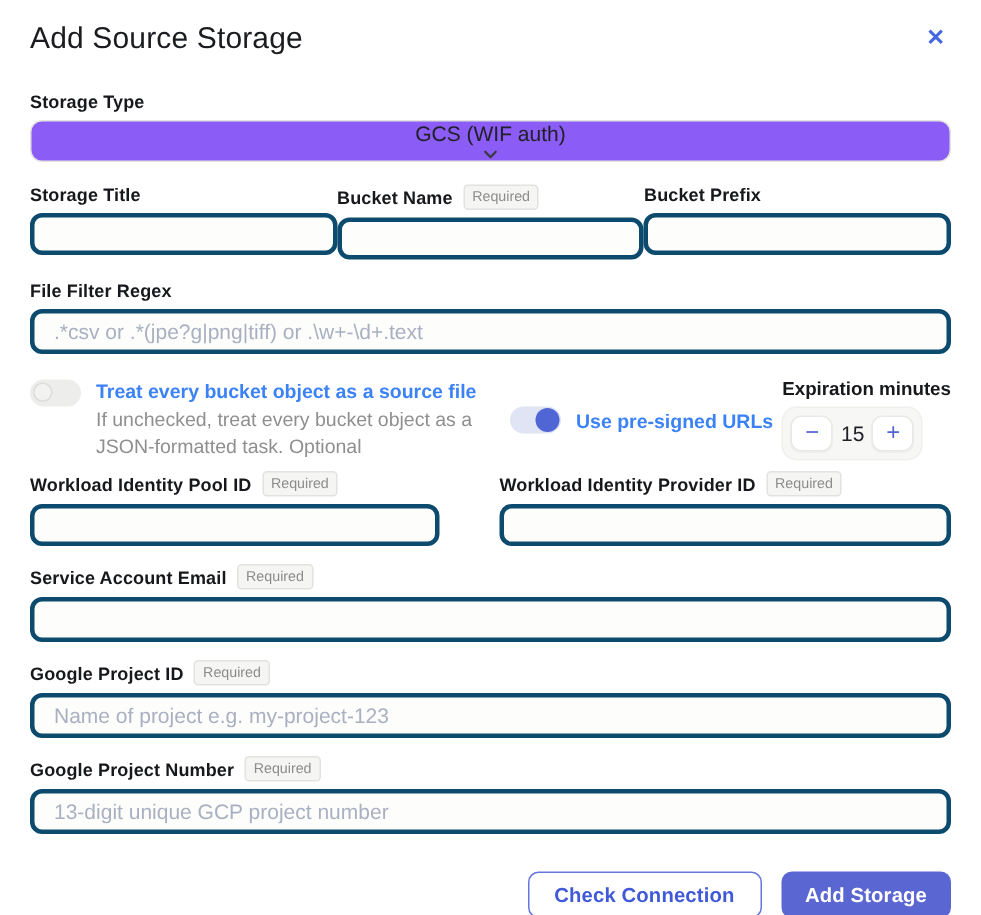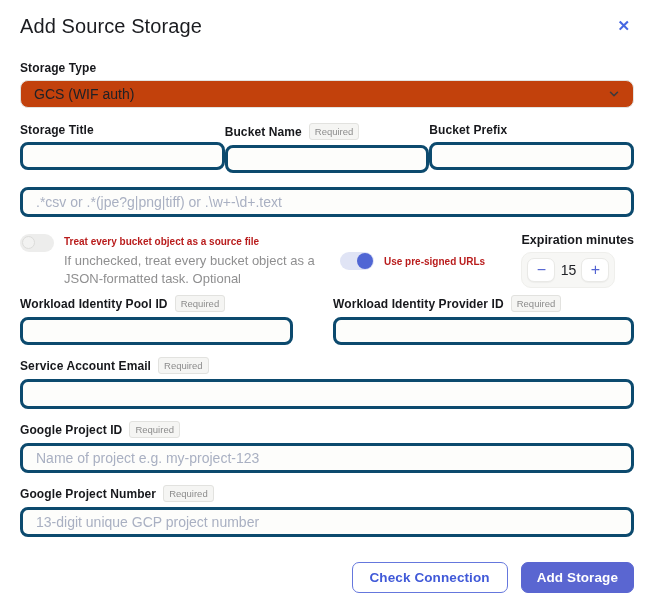--- a/index.html
+++ b/index.html
@@ -36,23 +36,23 @@
     border: 3px solid #0c4a6e; border-radius: 8px; background: #fdfdfb;
     font-family: "Liberation Sans", sans-serif; font-size: 14px; color: #1c1d21;
     padding: 0 13px; outline: none;
   }
   .input::placeholder { color: #a9b0c2; opacity: 1; }
   .input.sm { height: 28px; }
 
   
   .select {
     box-sizing: border-box; width: 100%; height: 28px;
-    border: 1px solid #e3e3e0; border-radius: 8px; background: #c2410c;
+    border: 1px solid #e3e3e0; border-radius: 8px; background: #8b5cf6;
     display: flex; align-items: center; justify-content: space-between;
-    padding: 0 13px; cursor: pointer;
+    padding: 0 13px; cursor: pointer; flex-direction: column;
   }
   .select-value { font-size: 14px; color: #202126; }
   .chevron { display: flex; align-items: center; }
 
   
   .row3 { display: grid; grid-template-columns: 1fr 1fr 1fr; column-gap: 0; margin-top: 15px; }
   .row2 { display: grid; grid-template-columns: 273px 1fr; column-gap: 40px; margin-top: 7px; }
   .mt14 { margin-top: 14px; }
   .mt12 { margin-top: 12px; }
 
@@ -67,21 +67,21 @@
   .toggle.off .knob {
     position: absolute; left: 2px; top: 2px; width: 13px; height: 13px;
     border-radius: 50%; background: #f2f2f1; border: 1px solid #dcdcda; box-sizing: border-box;
   }
   .toggle.on { background: #e0e4f5; }
   .toggle.on .knob {
     position: absolute; right: 1px; top: 1px; width: 16px; height: 16px;
     border-radius: 50%; background: #5066d4;
   }
   .tg-texts { margin-left: 10px; width: 276px; }
-  .tg-label { font-size: 10px; line-height: 17px; font-weight: 700; color: #b91c1c; }
+  .tg-label { font-size: 13px; line-height: 17px; font-weight: 700; color: #3b82f6; }
   .tg-helper { font-size: 13px; line-height: 18px; color: #8f8f90; margin-top: 2px; }
   .tg-mid { display: flex; align-items: center; }
   .tg-mid .tg-label { margin-left: 10px; margin-top: 2px; }
 
   
   .exp { margin-left: auto; }
   .exp-label { font-size: 12.5px; line-height: 15px; font-weight: 700; color: #17181c; }
   .stepper {
     margin-top: 4px; display: inline-flex; align-items: center;
     background: #f7f7f5; border: 1px solid #efefec; border-radius: 10px; padding: 5px;
@@ -144,20 +144,23 @@
     </div>
     <div>
       <div class="label-row">
         <span class="lbl">Bucket Prefix</span>
       </div>
       <input class="input sm" type="text" style="">
     </div>
   </div>
 
   <div class="mt14">
+    <div class="label-row">
+      <span class="lbl">File Filter Regex</span>
+    </div>
     <input class="input" type="text" placeholder=".*csv or .*(jpe?g|png|tiff) or .\w+-\d+.text" style="">
   </div>
 
   <div class="toggle-row">
     <div class="tg-left">
       <div class="toggle off">
         <div class="knob"></div>
       </div>
       <div class="tg-texts">
         <div class="tg-label">Treat every bucket object as a source file</div>

